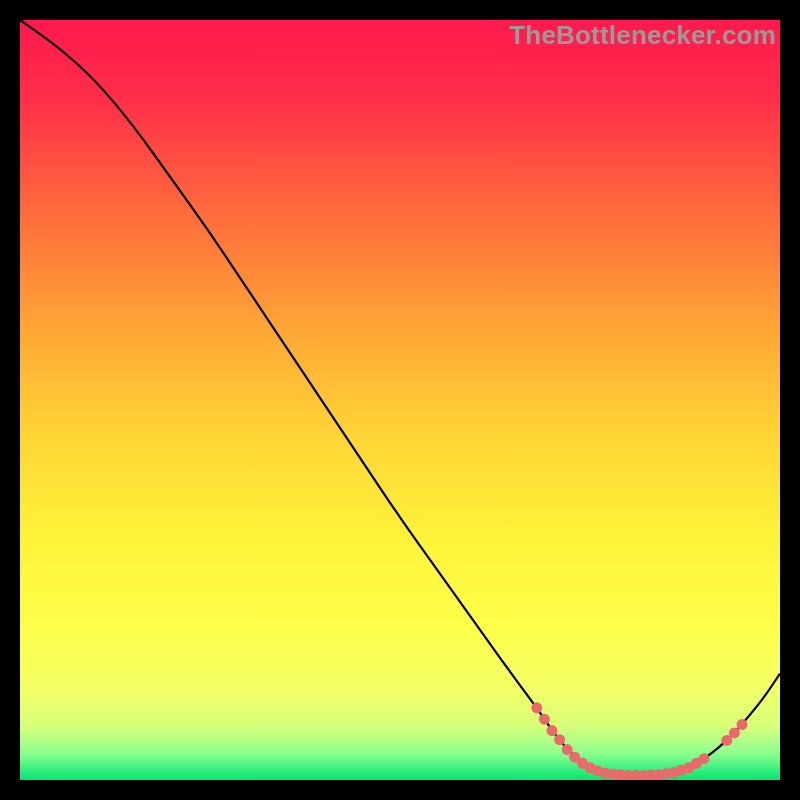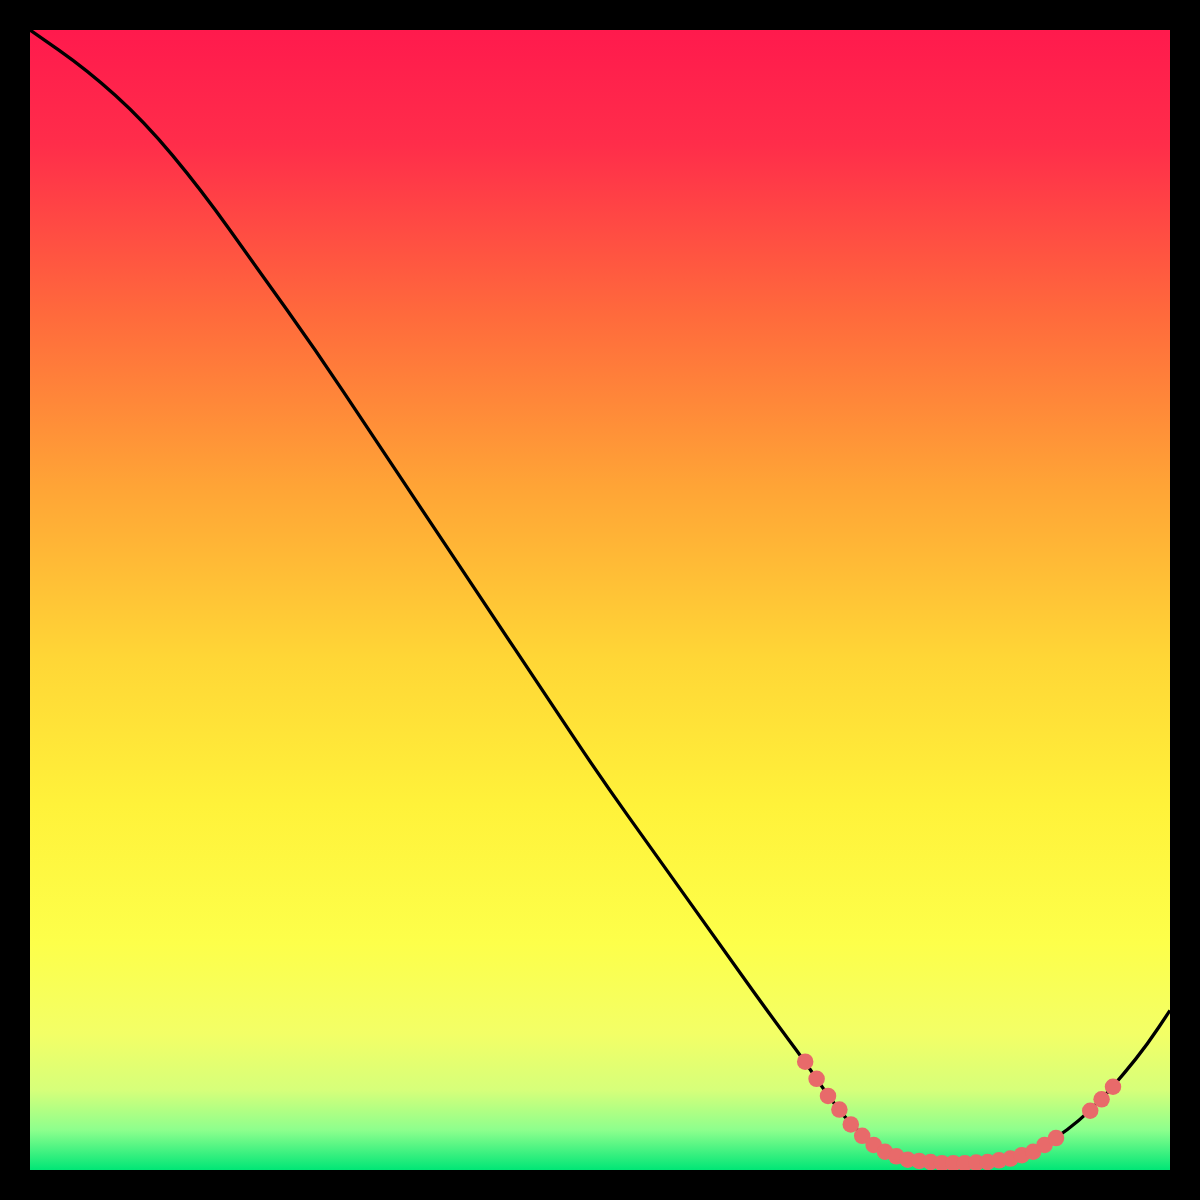--- a/index.html
+++ b/index.html
@@ -81,13 +81,14 @@
         <circle cx="653.60" cy="752.40" r="5.5" fill="#e86a6a"></circle>
         <circle cx="661.20" cy="750.12" r="5.5" fill="#e86a6a"></circle>
         <circle cx="668.80" cy="747.84" r="5.5" fill="#e86a6a"></circle>
         <circle cx="676.40" cy="743.28" r="5.5" fill="#e86a6a"></circle>
         <circle cx="684.00" cy="738.72" r="5.5" fill="#e86a6a"></circle>
         <circle cx="706.80" cy="720.48" r="5.5" fill="#e86a6a"></circle>
         <circle cx="714.40" cy="712.88" r="5.5" fill="#e86a6a"></circle>
         <circle cx="722.00" cy="704.52" r="5.5" fill="#e86a6a"></circle>
       </g>
   </svg>
+  <div class="watermark">TheBottlenecker.com</div>
 </div>
 
 </body></html>

